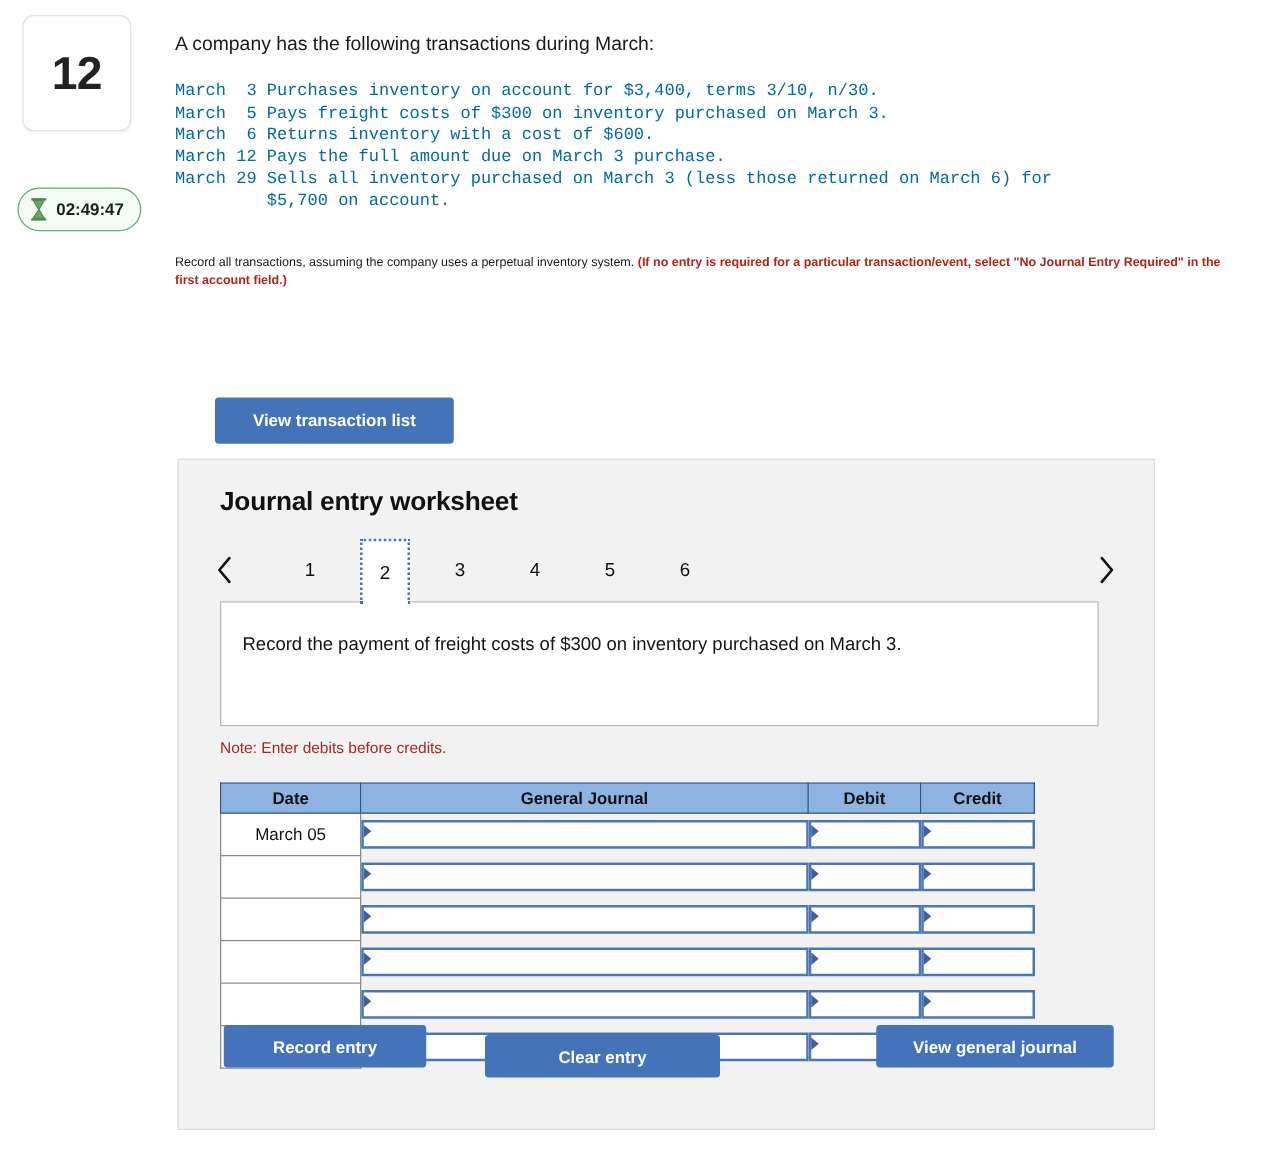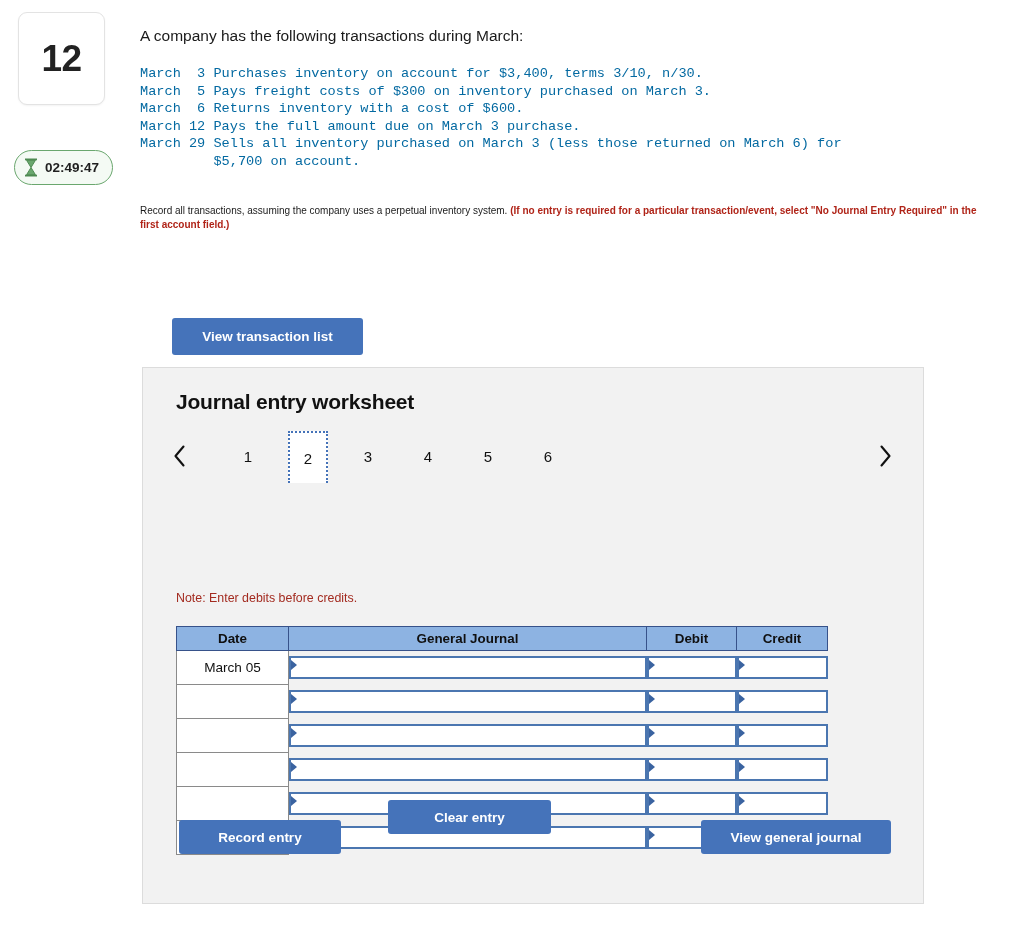--- a/index.html
+++ b/index.html
@@ -192,21 +192,21 @@
     content: "";
     position: absolute; left: 0px; top: 2px;
     width: 0; height: 0;
     border-top: 5px solid transparent;
     border-bottom: 5px solid transparent;
     border-left: 6px solid #3a63a0;
   }
 
   
   .btn-record { position: absolute; left: 36px; top: 452px; width: 162px; height: 34px; }
-  .btn-clear  { position: absolute; left: 245px; top: 432px; width: 163px; height: 34px; }
+  .btn-clear  { position: absolute; left: 245px; top: 460px; width: 188px; height: 34px; }
   .btn-viewgj { position: absolute; left: 558px; top: 452px; width: 190px; height: 34px; }
 </style>
 </head>
 <body>
 
 <div id="page">
 
   <div class="left-rail">
 
     <div class="qnum-box">
@@ -264,20 +264,23 @@
         <div class="tab" style="left:362px;">6</div>
 
         <div class="chev chev-right">
           <svg width="13" height="22" viewBox="0 0 13 22" xmlns="http://www.w3.org/2000/svg">
             <path d="M2.5 1.5 L10.5 11 L2.5 20.5" fill="none" stroke="#111111" stroke-width="2.1" stroke-linecap="round" stroke-linejoin="round"></path>
           </svg>
         </div>
 
       </div>
 
+      <div class="prompt-box">
+        <div class="prompt-text">Record the payment of freight costs of $300 on inventory purchased on March 3.</div>
+      </div>
 
       <div class="note">Note: Enter debits before credits.</div>
 
       <table class="jtable">
         <colgroup>
           <col class="col-date">
             <col class="col-gj">
             <col class="col-debit">
             <col class="col-credit">
         </colgroup>

